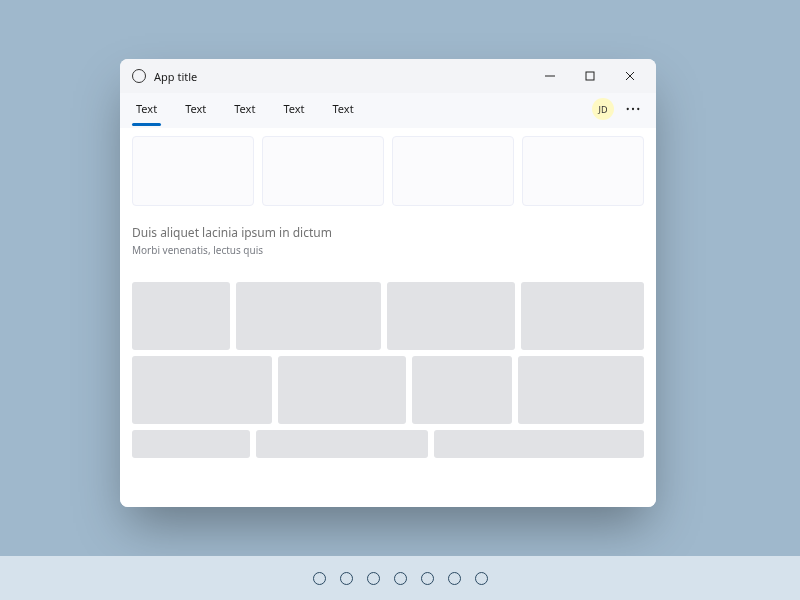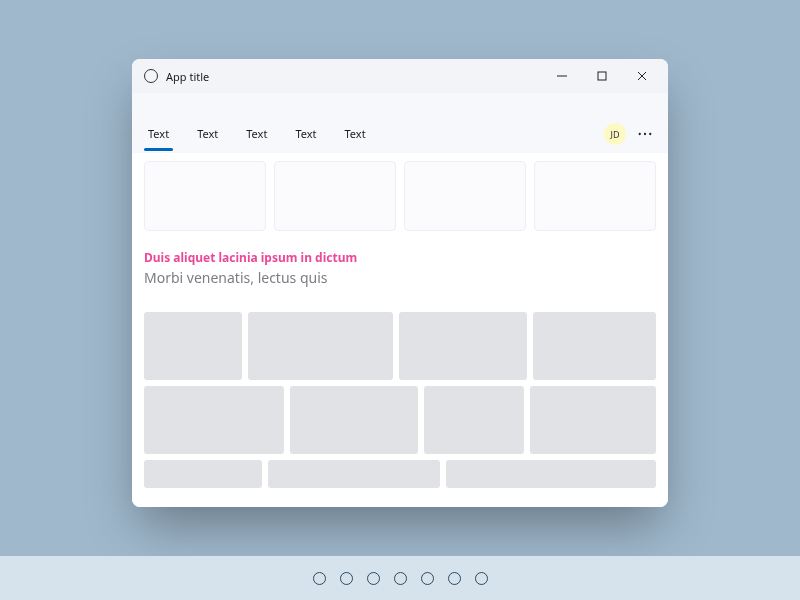--- a/index.html
+++ b/index.html
@@ -1,21 +1,21 @@
 <!DOCTYPE html>
 <html><head>
   <meta charset="utf-8">
   <style>
     * { box-sizing: border-box; margin: 0; padding: 0; }
     html, body { width: 800px; height: 600px; overflow: hidden; font-family: "Segoe UI", system-ui, -apple-system, sans-serif; }
     body { background: #9fb8cc; position: relative; }
 
     
     .window {
-      position: absolute; left: 132px; top: 59px;
+      position: absolute; left: 120px; top: 59px;
       width: 536px; height: 448px;
       background: #f7f8fb;
       border-radius: 8px;
       box-shadow: 0 24px 48px -8px rgba(0,0,0,.35);
       overflow: hidden;
       display: flex; flex-direction: column;
     }
 
     
     .titlebar {
@@ -33,21 +33,21 @@
     .caption-btn {
       width: 40px; height: 30px;
       display: flex; align-items: center; justify-content: center;
       color: #222;
     }
     .caption-btn svg { width: 10px; height: 10px; }
 
     
     .tabs-row {
       display: flex; align-items: flex-end; padding: 4px 12px 8px 12px;
-      font-size: 11px; color: #1c1c1c; margin-top: 25px;
+      font-size: 11px; color: #1c1c1c;
     }
     .tab { padding: 4px 4px; margin-right: 20px; position: relative; cursor: pointer; }
     .tab.active::after {
       content: ""; position: absolute; left: 0; right: 0; bottom: -6px;
       height: 3px; background: #0067c0; border-radius: 2px;
     }
     .tabs-spacer { flex: 1; }
     .avatar {
       width: 22px; height: 22px; border-radius: 50%;
       background: #fef9c3; display: flex; align-items: center; justify-content: center;
@@ -66,22 +66,22 @@
     
     .big-row { display: flex; gap: 8px; margin-bottom: 18px; }
     .big-card {
       flex: 1; height: 70px;
       background: #fbfbfd;
       border: 1px solid #eceef7;
       border-radius: 4px;
     }
 
     
-    .h1 { font-size: 12px; font-weight: 700; color: #ec4899; margin-bottom: 2px; }
-    .h2 { font-size: 14px; color: #7a7d84; margin-bottom: 25px; }
+    .h1 { font-size: 12px; font-weight: 400; color: #737373; margin-bottom: 2px; }
+    .h2 { font-size: 10px; color: #7a7d84; margin-bottom: 25px; }
 
     
     .mosaic-row { display: flex; gap: 6px; margin-bottom: 6px; }
     .tile { background: #e1e2e5; border-radius: 3px; height: 68px; }
     .crop .tile { height: 28px; }
 
     
     .pager-strip {
       position: absolute; left: 0; right: 0; bottom: 0;
       height: 44px; background: #d6e2ec;

